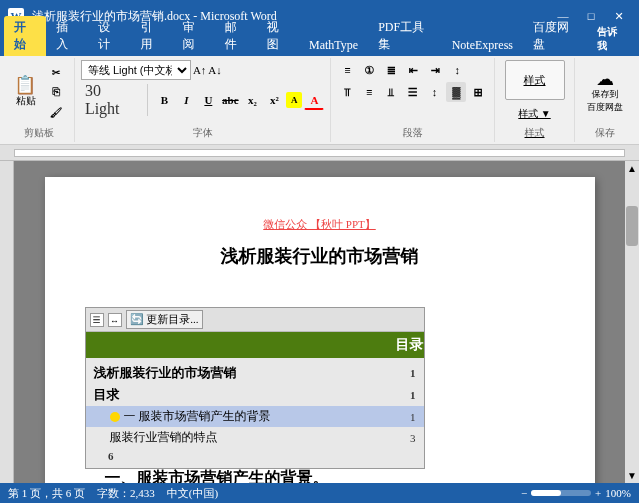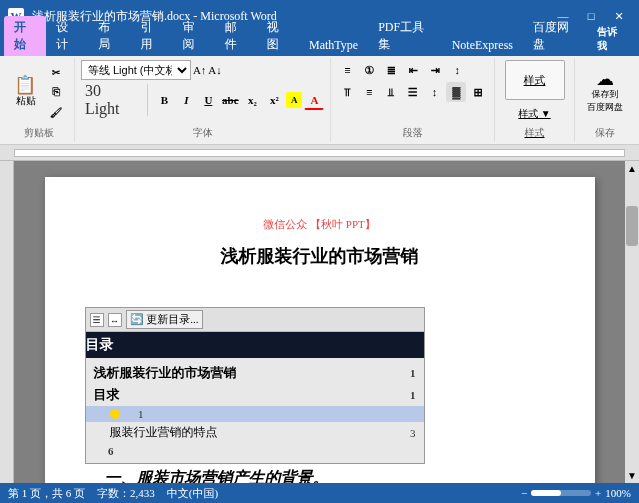--- a/index.html
+++ b/index.html
@@ -66,21 +66,21 @@
       height: 24px;
     }
     .ribbon-tab {
       padding: 3px 10px;
       font-size: 12px;
       color: white;
       cursor: pointer;
       border-radius: 3px 3px 0 0;
     }
     .ribbon-tab.active {
-      background: #f0abfc;
+      background: #fde047;
       color: #1e5fa8;
       font-weight: bold;
     }
 
     
     .ribbon {
       background: #f0f0f0;
       border-bottom: 1px solid #ccc;
       display: flex;
       align-items: stretch;
@@ -172,20 +172,21 @@
       width: 550px;
       min-height: 360px;
       box-shadow: 2px 2px 8px rgba(0,0,0,0.3);
       padding: 40px 60px 40px 60px;
       position: relative;
     }
     .doc-watermark {
       text-align: center;
       font-size: 11px;
       color: #e44;
+      text-decoration: underline;
       margin-bottom: 12px;
     }
     .doc-title {
       text-align: center;
       font-size: 18px;
       font-weight: bold;
       font-family: 'SimSun', '宋体', serif;
       margin-bottom: 20px;
     }
 
@@ -211,25 +212,25 @@
       font-size: 11px;
       padding: 1px 4px;
       border: 1px solid #999;
       background: #f0f0f0;
       cursor: pointer;
       display: flex;
       align-items: center;
       gap: 2px;
     }
     .toc-header {
-      background: #0f172a;
+      background: #4d7c0f;
       color: white;
       font-size: 14px;
       font-weight: bold;
-      text-align: left;
+      text-align: right;
       padding: 4px 0;
       font-family: 'SimSun', '宋体', serif;
     }
     .toc-entries {
       padding: 4px 0;
     }
     .toc-entry {
       display: flex;
       align-items: center;
       padding: 2px 8px;
@@ -265,21 +266,20 @@
       display: inline-block;
       margin-right: 4px;
     }
 
     
     .section-heading {
       font-size: 16px;
       font-weight: bold;
       font-family: 'SimSun', '宋体', serif;
       margin: 16px 0 10px 0;
-      font-style: italic;
     }
 
     
     .vscrollbar {
       width: 14px;
       background: #e0e0e0;
       display: flex;
       flex-direction: column;
       align-items: center;
     }
@@ -359,22 +359,22 @@
     </div>
     <div class="title-bar-right">
       <div class="win-btn">—</div>
       <div class="win-btn">□</div>
       <div class="win-btn close">✕</div>
     </div>
   </div>
 
   <div class="ribbon-tabs">
     <div class="ribbon-tab active">开始</div>
+    <div class="ribbon-tab">插入</div>
     <div class="ribbon-tab">设计</div>
-    <div class="ribbon-tab">布局</div>
     <div class="ribbon-tab">引用</div>
     <div class="ribbon-tab">审阅</div>
     <div class="ribbon-tab">邮件</div>
     <div class="ribbon-tab">视图</div>
     <div class="ribbon-tab">MathType</div>
     <div class="ribbon-tab">PDF工具集</div>
     <div class="ribbon-tab">NoteExpress</div>
     <div class="ribbon-tab">百度网盘</div>
     <div class="ribbon-tab" style="font-size:10px;font-weight:bold;">告诉我</div>
   </div>
@@ -502,20 +502,21 @@
             <div class="toc-entry level1">
               <span class="toc-entry-text">浅析服装行业的市场营销</span>
               <span class="toc-entry-page">1</span>
             </div>
             <div class="toc-entry level1">
               <span class="toc-entry-text">目求</span>
               <span class="toc-entry-page">1</span>
             </div>
             <div class="toc-entry level2 highlighted">
               <span class="yellow-dot"></span>
+              <span class="toc-entry-text">一  服装市场营销产生的背景</span>
               <span class="toc-entry-page">1</span>
             </div>
             <div class="toc-entry level2">
               <span class="toc-entry-text">服装行业营销的特点</span>
               <span class="toc-entry-page">3</span>
             </div>
             <div class="toc-entry level1">
               <span class="toc-entry-page">6</span>
             </div>
           </div>

